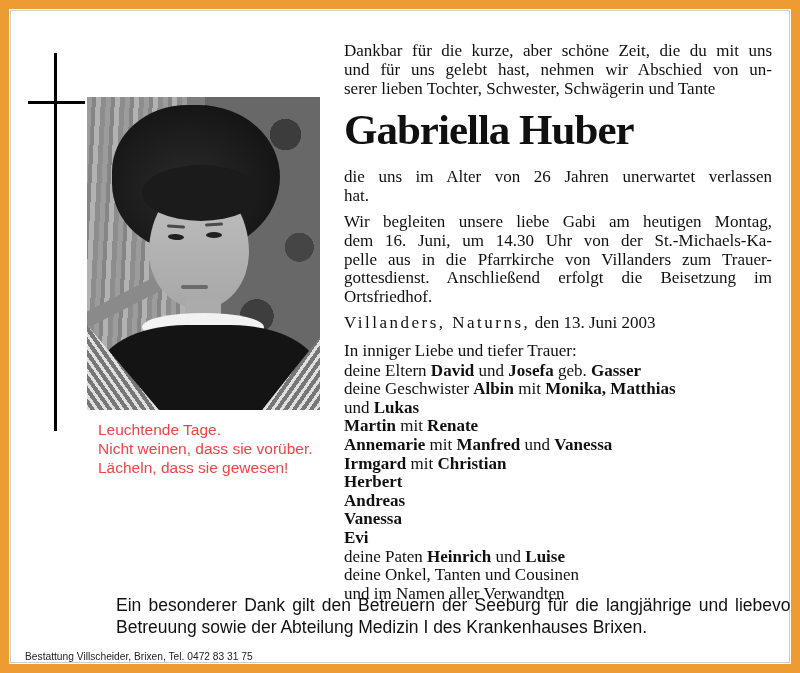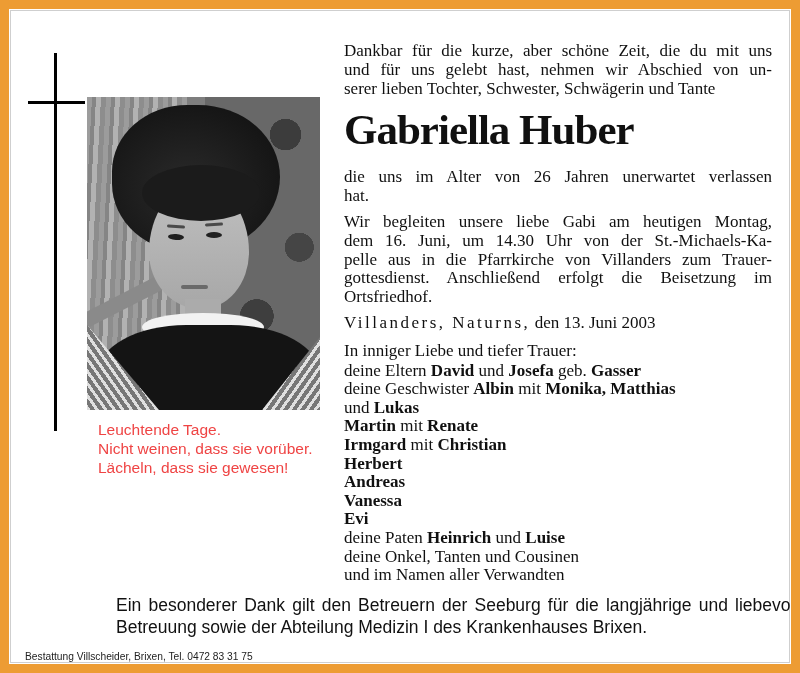--- a/index.html
+++ b/index.html
@@ -126,20 +126,21 @@
       </div>
     <div class="dateline">
       <span class="spaced">Villanders, Naturns,</span><span> den 13. Juni 2003</span>
     </div>
     <div>In inniger Liebe und tiefer Trauer:</div>
     <div class="mourners">
         <div><span>deine Eltern </span><span class="b">David</span><span> und </span><span class="b">Josefa</span><span> geb. </span><span class="b">Gasser</span></div>
         <div><span>deine Geschwister </span><span class="b">Albin</span><span> mit </span><span class="b">Monika, Matthias</span></div>
         <div><span>und </span><span class="b">Lukas</span></div>
         <div><span class="b">Martin</span><span> mit </span><span class="b">Renate</span></div>
+        <div><span class="b">Annemarie</span><span> mit </span><span class="b">Manfred</span><span> und </span><span class="b">Vanessa</span></div>
         <div><span class="b">Irmgard</span><span> mit </span><span class="b">Christian</span></div>
         <div><span class="b">Herbert</span></div>
         <div><span class="b">Andreas</span></div>
         <div><span class="b">Vanessa</span></div>
         <div><span class="b">Evi</span></div>
         <div><span>deine Paten </span><span class="b">Heinrich</span><span> und </span><span class="b">Luise</span></div>
         <div><span>deine Onkel, Tanten und Cousinen</span></div>
         <div><span>und im Namen aller Verwandten</span></div>
       </div>
   </div>

